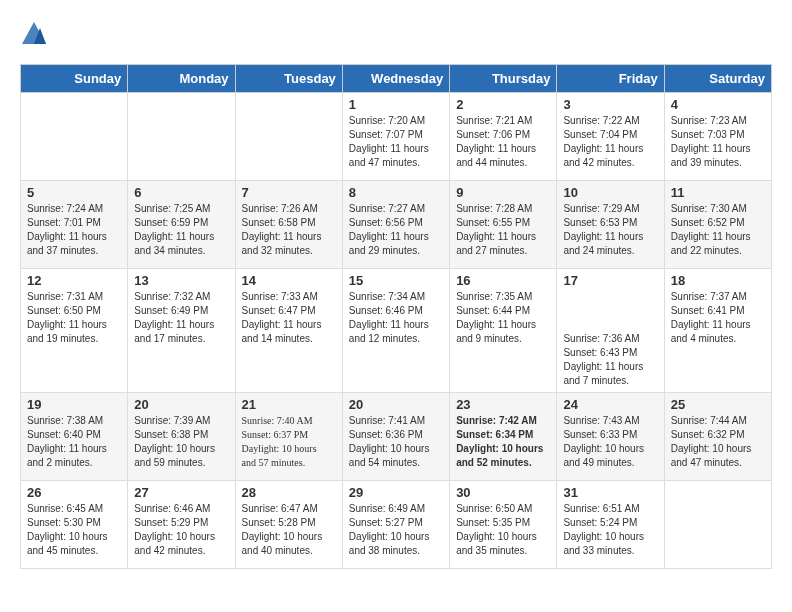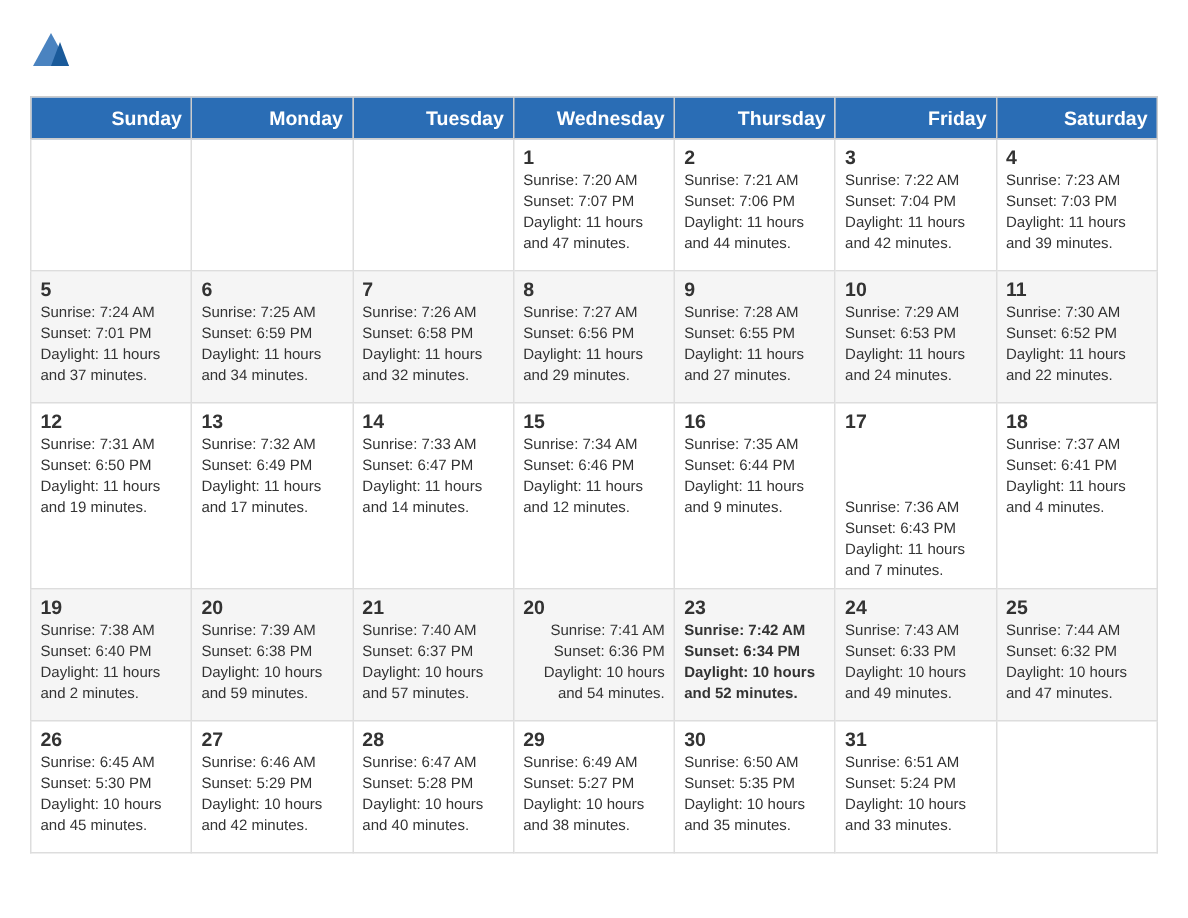--- a/index.html
+++ b/index.html
@@ -273,28 +273,28 @@
         </td>
         <td>
           <span class="day-num">20</span>
           <div class="day-info" style="white-space: pre-line;">Sunrise: 7:39 AM
 Sunset: 6:38 PM
 Daylight: 10 hours
 and 59 minutes.</div>
         </td>
         <td>
           <span class="day-num">21</span>
-          <div class="day-info" style="white-space: pre-line;">Sunrise: 7:40 AM
+          <div class="day-info" style="white-space: pre-line; font-family: Liberation Serif, serif;">Sunrise: 7:40 AM
 Sunset: 6:37 PM
 Daylight: 10 hours
 and 57 minutes.</div>
         </td>
         <td>
           <span class="day-num">20</span>
-          <div class="day-info" style="white-space: pre-line; text-align: right;">Sunrise: 7:41 AM
+          <div class="day-info" style="white-space: pre-line;">Sunrise: 7:41 AM
 Sunset: 6:36 PM
 Daylight: 10 hours
 and 54 minutes.</div>
         </td>
         <td>
           <span class="day-num">23</span>
           <div class="day-info" style="white-space: pre-line; font-weight: bold;">Sunrise: 7:42 AM
 Sunset: 6:34 PM
 Daylight: 10 hours
 and 52 minutes.</div>

